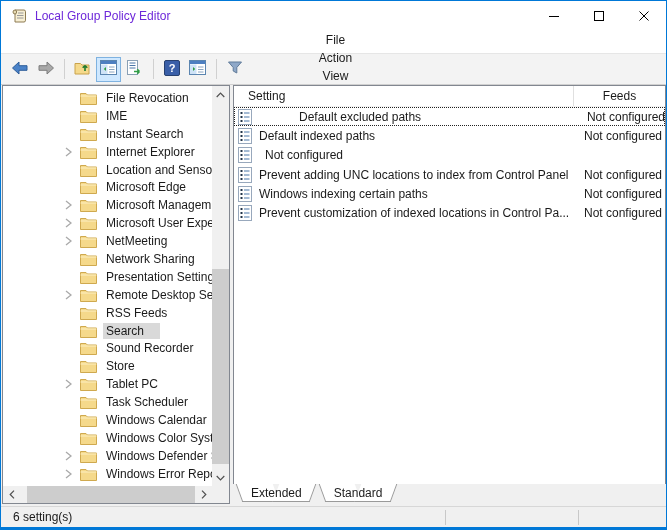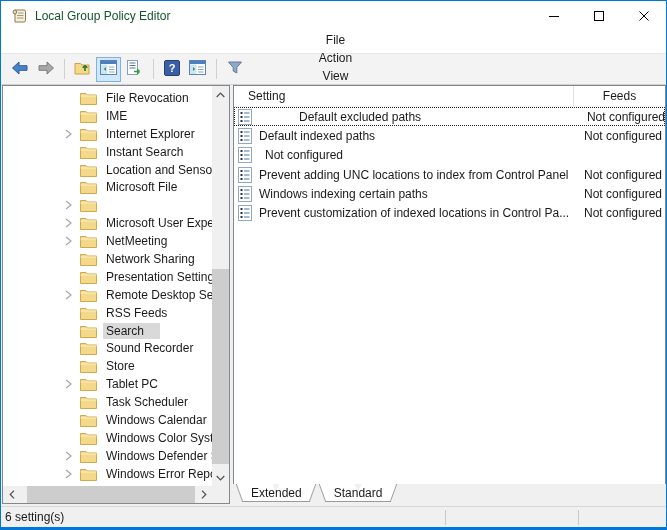--- a/index.html
+++ b/index.html
@@ -5,21 +5,21 @@
   * { margin:0; padding:0; box-sizing:border-box; }
   html,body { width:667px; height:530px; }
   body { font-family:"Liberation Sans", sans-serif; font-size:12px; color:#1a1a1a; background:#fff; }
 
   .window { position:relative; width:667px; height:530px;
     border:solid #0078d7; border-width:1px 1px 3px 1px; background:#f0f0f0; overflow:hidden; }
 
   
   .titlebar { height:30px; background:#fff; display:flex; align-items:center; }
   .app-icon { width:16px; height:16px; margin:0 8px 0 10px; display:inline-flex; }
-  .title-text { flex:1; font-size:12px; color:#14532d; }
+  .title-text { flex:1; font-size:12px; color:#6d28d9; }
   .win-buttons { display:flex; height:100%; }
   .win-btn { width:45px; height:100%; display:flex; align-items:center; justify-content:center; }
 
   
   .menubar { height:22px; background:#fff; display:flex; align-items:center; padding-left:4px;flex-direction:column; }
   .menu-item { padding:2px 8px; }
 
   
   .toolbar { height:32px; background:#f3f3f3; border-top:1px solid #e6e6e6; border-bottom:1px solid #d0d0d0;
     display:flex; align-items:center; padding-left:6px; }
@@ -74,21 +74,21 @@
   .tab::before { content:""; position:absolute; left:4px; right:50%; top:0; bottom:0; background:#fff;
     border-left:1px solid #9a9a9a; border-bottom:1px solid #9a9a9a; transform:skewX(20deg); }
   .tab::after { content:""; position:absolute; left:50%; right:4px; top:0; bottom:0; background:#fff;
     border-right:1px solid #9a9a9a; border-bottom:1px solid #9a9a9a; transform:skewX(-20deg); }
   .tab .tab-label { position:relative; z-index:1; }
   .tab.active::before, .tab.active::after { border-bottom-color:#9a9a9a; background:#fff; }
 
   
   .statusbar { position:absolute; left:0; bottom:0; width:665px; height:21px; background:#f0f0f0;
     border-top:1px solid #d7d7d7; display:flex; align-items:center; }
-  .status-text { padding-left:4px; }
+  .status-text { padding-left:12px; }
   .status-sep { position:absolute; top:3px; bottom:2px; width:1px; background:#c8c8c8; }
 </style>
 </head>
 <body>
 
 <div class="window">
 
   <div class="titlebar">
     <span class="app-icon">
       <svg width="16" height="16" viewBox="0 0 16 16">
@@ -239,20 +239,35 @@
             <span class="ficon">
               <svg width="17" height="14" viewBox="0 0 17 14">
                 <path d="M0.5 2.5 H6 L7.5 4 H16.5 V13.5 H0.5 Z" fill="#f5d98b" stroke="#cfa94f" stroke-width="1"></path>
                 <path d="M0.5 5 H16.5" stroke="#fdf0c4" stroke-width="1"></path>
               </svg>
             </span>
             <span class="tlabel">IME</span>
           </div>
 
           <div class="titem">
+            <span class="chev">
+              <svg width="7" height="10" viewBox="0 0 7 10">
+                <path d="M1 1 L6 5 L1 9" fill="none" stroke="#a9a9a9" stroke-width="1.3"></path>
+              </svg>
+            </span>
+            <span class="ficon">
+              <svg width="17" height="14" viewBox="0 0 17 14">
+                <path d="M0.5 2.5 H6 L7.5 4 H16.5 V13.5 H0.5 Z" fill="#f5d98b" stroke="#cfa94f" stroke-width="1"></path>
+                <path d="M0.5 5 H16.5" stroke="#fdf0c4" stroke-width="1"></path>
+              </svg>
+            </span>
+            <span class="tlabel">Instant Search</span>
+          </div>
+
+          <div class="titem">
             <span class="chev show">
               <svg width="7" height="10" viewBox="0 0 7 10">
                 <path d="M1 1 L6 5 L1 9" fill="none" stroke="#a9a9a9" stroke-width="1.3"></path>
               </svg>
             </span>
             <span class="ficon">
               <svg width="17" height="14" viewBox="0 0 17 14">
                 <path d="M0.5 2.5 H6 L7.5 4 H16.5 V13.5 H0.5 Z" fill="#f5d98b" stroke="#cfa94f" stroke-width="1"></path>
                 <path d="M0.5 5 H16.5" stroke="#fdf0c4" stroke-width="1"></path>
               </svg>
@@ -265,65 +280,51 @@
               <svg width="7" height="10" viewBox="0 0 7 10">
                 <path d="M1 1 L6 5 L1 9" fill="none" stroke="#a9a9a9" stroke-width="1.3"></path>
               </svg>
             </span>
             <span class="ficon">
               <svg width="17" height="14" viewBox="0 0 17 14">
                 <path d="M0.5 2.5 H6 L7.5 4 H16.5 V13.5 H0.5 Z" fill="#f5d98b" stroke="#cfa94f" stroke-width="1"></path>
                 <path d="M0.5 5 H16.5" stroke="#fdf0c4" stroke-width="1"></path>
               </svg>
             </span>
-            <span class="tlabel">Instant Search</span>
-          </div>
-
-          <div class="titem">
-            <span class="chev">
-              <svg width="7" height="10" viewBox="0 0 7 10">
-                <path d="M1 1 L6 5 L1 9" fill="none" stroke="#a9a9a9" stroke-width="1.3"></path>
-              </svg>
-            </span>
-            <span class="ficon">
-              <svg width="17" height="14" viewBox="0 0 17 14">
-                <path d="M0.5 2.5 H6 L7.5 4 H16.5 V13.5 H0.5 Z" fill="#f5d98b" stroke="#cfa94f" stroke-width="1"></path>
-                <path d="M0.5 5 H16.5" stroke="#fdf0c4" stroke-width="1"></path>
-              </svg>
-            </span>
             <span class="tlabel">Location and Sensor</span>
           </div>
 
           <div class="titem">
             <span class="chev">
               <svg width="7" height="10" viewBox="0 0 7 10">
                 <path d="M1 1 L6 5 L1 9" fill="none" stroke="#a9a9a9" stroke-width="1.3"></path>
               </svg>
             </span>
             <span class="ficon">
               <svg width="17" height="14" viewBox="0 0 17 14">
                 <path d="M0.5 2.5 H6 L7.5 4 H16.5 V13.5 H0.5 Z" fill="#f5d98b" stroke="#cfa94f" stroke-width="1"></path>
                 <path d="M0.5 5 H16.5" stroke="#fdf0c4" stroke-width="1"></path>
               </svg>
             </span>
-            <span class="tlabel">Microsoft File</span>
-          </div>
-
-          <div class="titem">
-            <span class="chev show">
-              <svg width="7" height="10" viewBox="0 0 7 10">
-                <path d="M1 1 L6 5 L1 9" fill="none" stroke="#a9a9a9" stroke-width="1.3"></path>
-              </svg>
-            </span>
-            <span class="ficon">
-              <svg width="17" height="14" viewBox="0 0 17 14">
-                <path d="M0.5 2.5 H6 L7.5 4 H16.5 V13.5 H0.5 Z" fill="#f5d98b" stroke="#cfa94f" stroke-width="1"></path>
-                <path d="M0.5 5 H16.5" stroke="#fdf0c4" stroke-width="1"></path>
-              </svg>
-            </span>
+            <span class="tlabel">Microsoft Edge</span>
+          </div>
+
+          <div class="titem">
+            <span class="chev show">
+              <svg width="7" height="10" viewBox="0 0 7 10">
+                <path d="M1 1 L6 5 L1 9" fill="none" stroke="#a9a9a9" stroke-width="1.3"></path>
+              </svg>
+            </span>
+            <span class="ficon">
+              <svg width="17" height="14" viewBox="0 0 17 14">
+                <path d="M0.5 2.5 H6 L7.5 4 H16.5 V13.5 H0.5 Z" fill="#f5d98b" stroke="#cfa94f" stroke-width="1"></path>
+                <path d="M0.5 5 H16.5" stroke="#fdf0c4" stroke-width="1"></path>
+              </svg>
+            </span>
+            <span class="tlabel">Microsoft Managem</span>
           </div>
 
           <div class="titem">
             <span class="chev show">
               <svg width="7" height="10" viewBox="0 0 7 10">
                 <path d="M1 1 L6 5 L1 9" fill="none" stroke="#a9a9a9" stroke-width="1.3"></path>
               </svg>
             </span>
             <span class="ficon">
               <svg width="17" height="14" viewBox="0 0 17 14">

